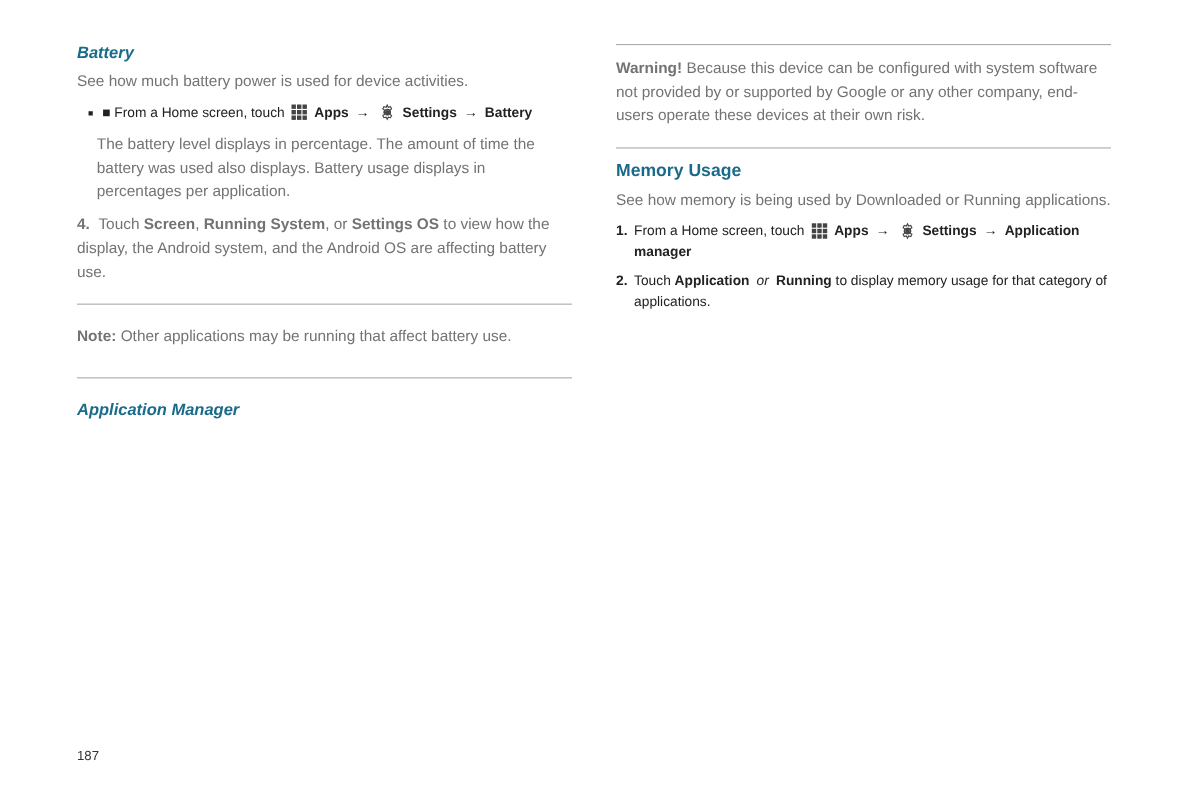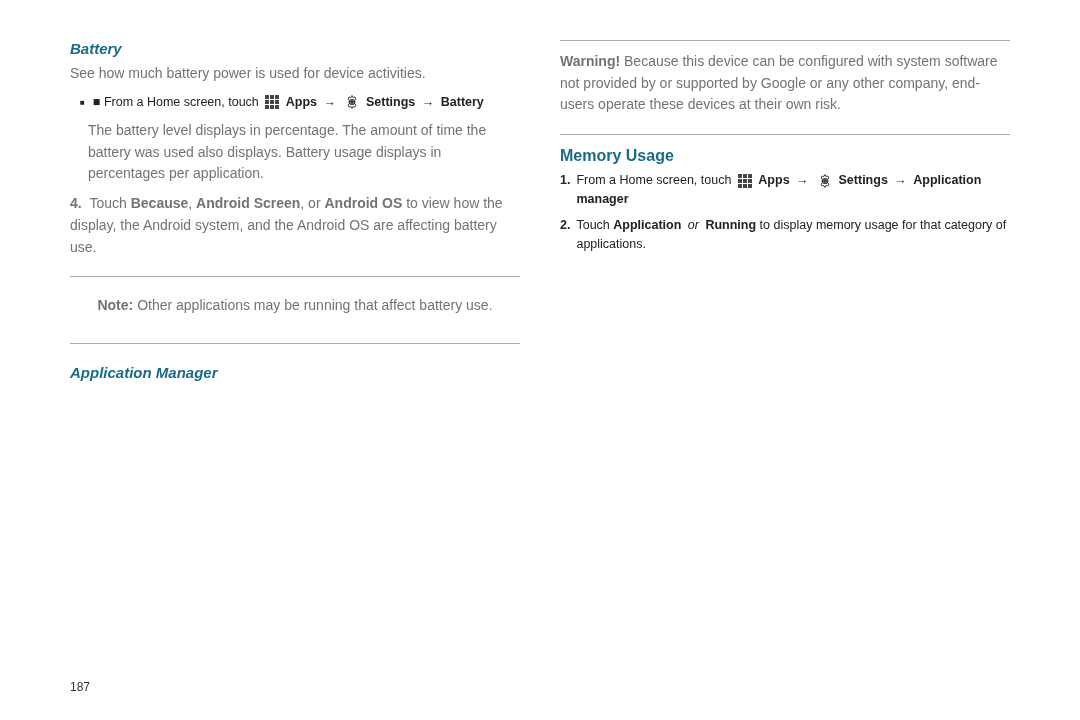--- a/index.html
+++ b/index.html
@@ -84,21 +84,20 @@
       margin-right: 6px;
       flex-shrink: 0;
     }
     .divider {
       border: none;
       border-top: 1px solid #aaa;
       margin: 10px 0;
     }
     .note-block {
       padding: 8px 0;
-      text-align: center;
     }
     .page-number {
       position: absolute;
       bottom: 6px;
       left: 30px;
       font-size: 12px;
       color: #333;
     }
     .warning-block {
       border-top: 1.5px solid #aaa;
@@ -144,23 +143,23 @@
             <span style="margin:0 3px;">→</span>
             <strong>Battery</strong>
           </span>
         </li>
       </ul>
       <p style="padding-left:18px;">The battery level displays in percentage. The amount of time the battery was used also displays. Battery usage displays in percentages per application.</p>
 
       <p style="padding-left:0;">
         <strong>4.</strong>
         &nbsp;<span>Touch</span>
-        <strong>Because</strong><span>,</span>
-        <strong>Android Screen</strong><span>, or</span>
-        <strong>Android OS</strong>
+        <strong>Screen</strong><span>,</span>
+        <strong>Running System</strong><span>, or</span>
+        <strong>Settings OS</strong>
         <span>to view how the display, the Android system, and the Android OS are affecting battery use.</span>
       </p>
     </div>
 
     <hr class="divider">
 
     <div class="note-block">
       <p>
         <strong>Note:</strong>
         <span>Other applications may be running that affect battery use.</span>
@@ -178,20 +177,21 @@
 
     <div class="warning-block">
       <p>
         <strong>Warning!</strong>
         <span>Because this device can be configured with system software not provided by or supported by Google or any other company, end-users operate these devices at their own risk.</span>
       </p>
     </div>
 
     <div>
       <div class="section-title-plain">Memory Usage</div>
+      <p>See how memory is being used by Downloaded or Running applications.</p>
 
       <ol class="numbered-list">
         <li>
           <span class="num">1.</span>
           <span>
             <span>From a Home screen, touch</span>
             <svg width="16" height="16" viewBox="0 0 16 16" style="display:inline-block;vertical-align:middle;margin:0 2px;">
               <rect x="1" y="1" width="4" height="4" fill="#444"></rect>
                 <rect x="6" y="1" width="4" height="4" fill="#444"></rect>
                 <rect x="11" y="1" width="4" height="4" fill="#444"></rect>

